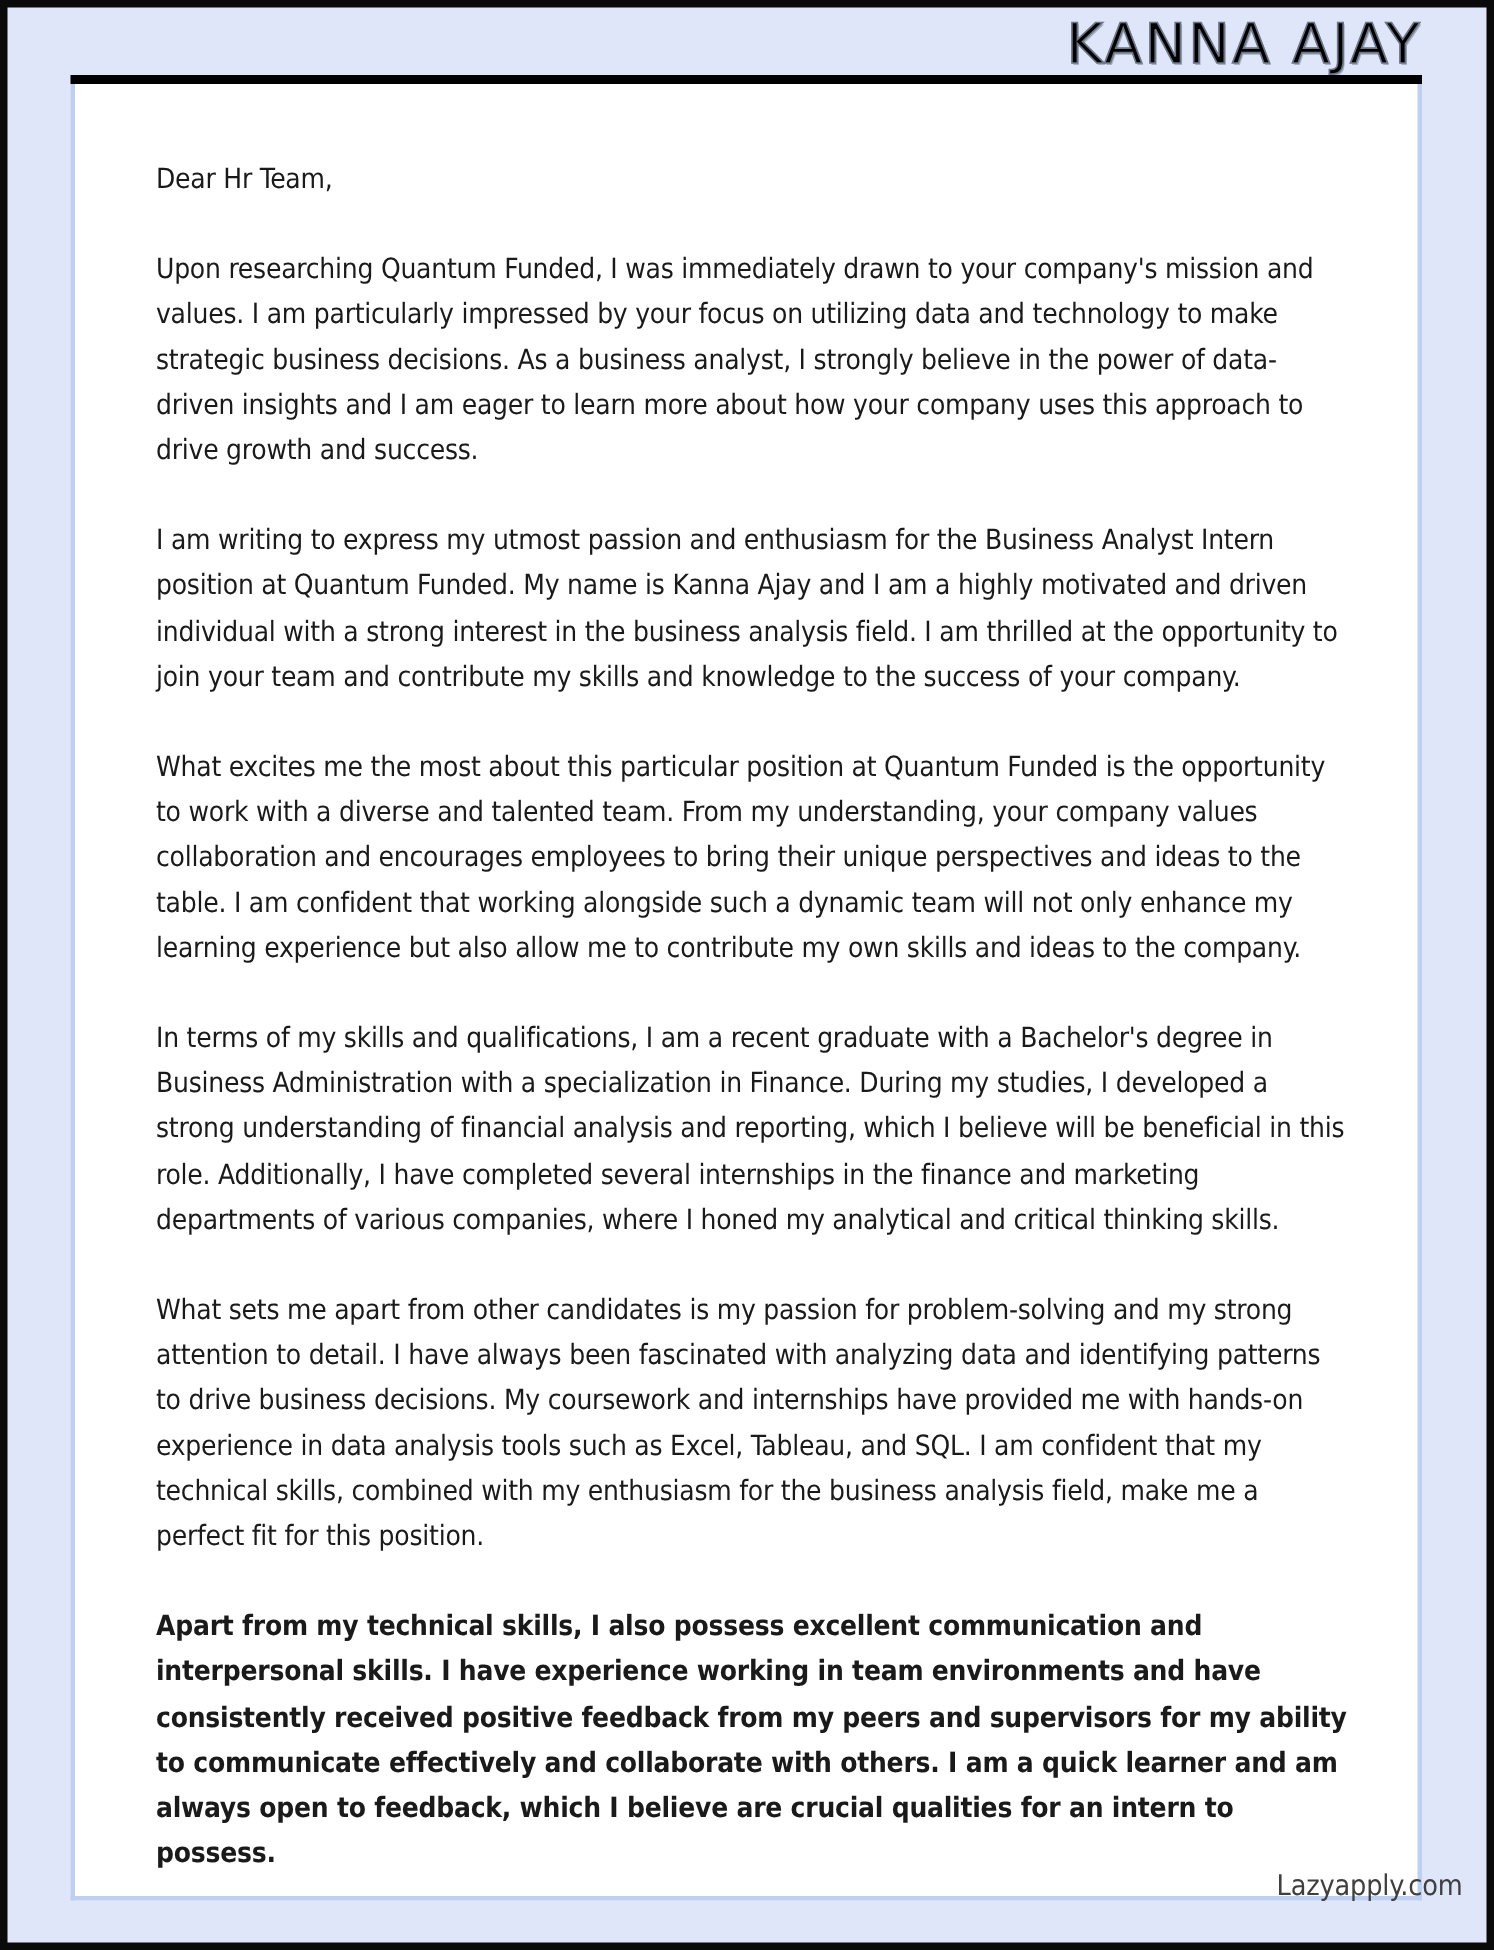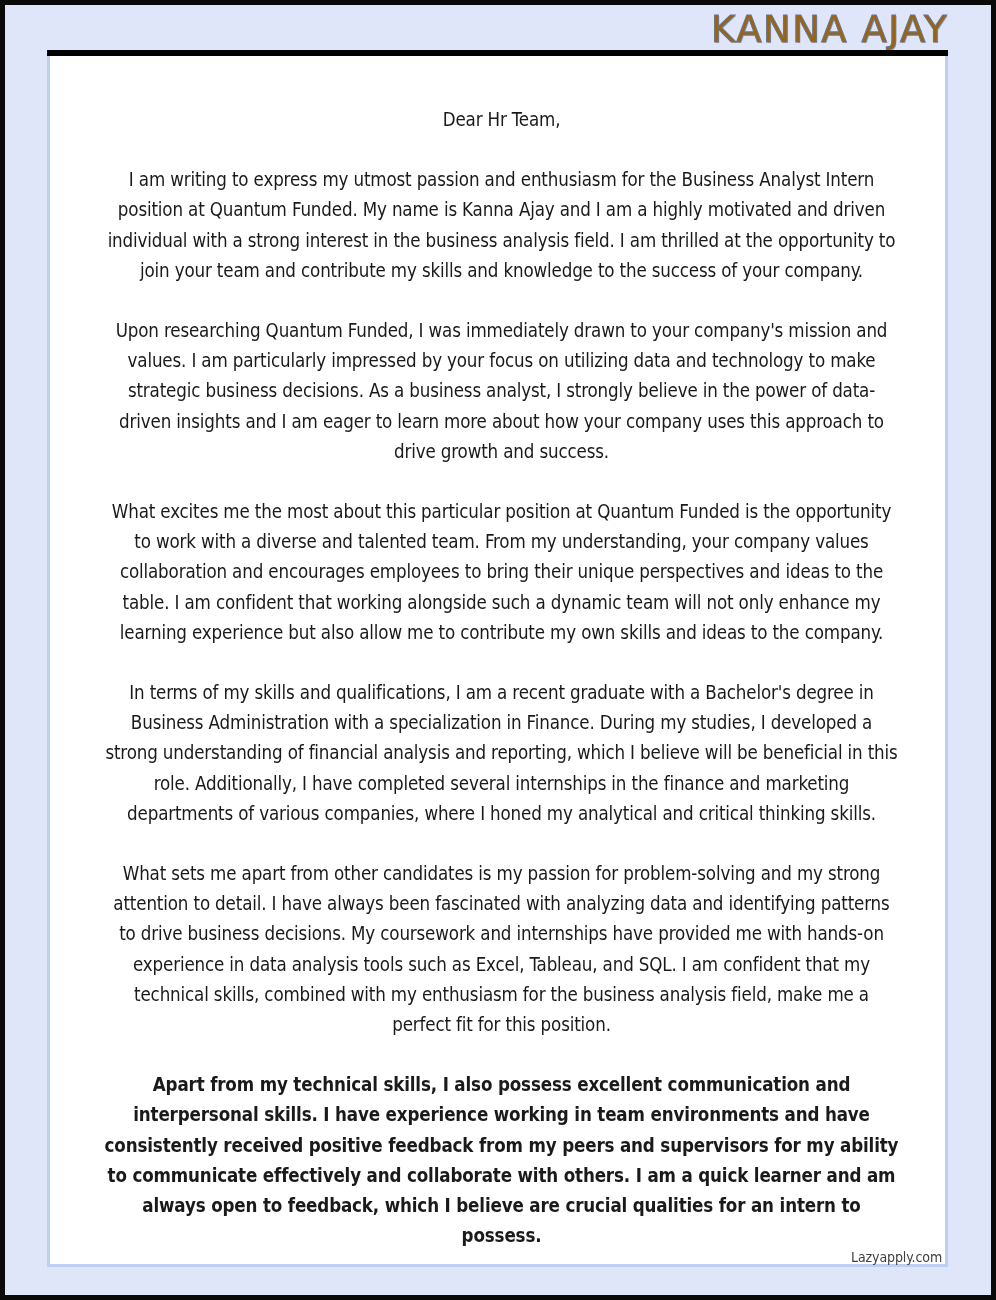--- a/index.html
+++ b/index.html
@@ -49,21 +49,21 @@
     justify-content: flex-end;
     padding-right: 43px;
   }
 
   #name-heading {
     font-family: "DejaVu Sans", sans-serif;
     font-size: 37px;
     font-weight: 400;
     letter-spacing: 1.5px;
     line-height: 40px;
-    color: #a16207;
+    color: #000000;
     -webkit-text-stroke: 1.1px #6b7585;
     text-stroke: 1.1px #6b7585;
     text-shadow:
        1px 1px 0 rgba(120,130,148,0.55),
       -0.3px -0.3px 0 rgba(160,170,186,0.35);
     white-space: nowrap;
     margin: 0;
     padding: 0;
   }
 
@@ -101,38 +101,38 @@
     font-size: 18.6px;
     line-height: 30.2px;
     color: #1a1a1a;
     font-stretch: condensed;
     letter-spacing: -0.15px;
   }
 
   #letter-body p {
     margin: 0 0 30px 0;
     padding: 0;
-    text-align: center;
+    text-align: left;
   }
   #letter-body p:last-child {
     margin-bottom: 0;
     font-weight: bold;
   }
 
   .salutation {
     margin-bottom: 30px;
   }
 
   
   #watermark {
     position: absolute;
     left: 846px;
     top: 1243px;
     font-family: "DejaVu Sans Condensed", "DejaVu Sans", sans-serif;
-    font-size: 14px;
+    font-size: 19px;
     line-height: 18px;
     color: #3f3f3f;
     letter-spacing: -0.1px;
     white-space: nowrap;
     z-index: 5;
   }
 </style>
 </head>
 <body>
 
@@ -142,22 +142,22 @@
     <div id="header">
       <h1 id="name-heading">KANNA AJAY</h1>
     </div>
 
     <div id="header-rule"></div>
 
     <div id="page-sheet"></div>
 
     <div id="letter-body">
       <p class="salutation">Dear Hr Team,</p>
+      <p>Upon researching Quantum Funded, I was immediately drawn to your company's mission and values. I am particularly impressed by your focus on utilizing data and technology to make strategic business decisions. As a business analyst, I strongly believe in the power of data-driven insights and I am eager to learn more about how your company uses this approach to drive growth and success.</p>
       <p>I am writing to express my utmost passion and enthusiasm for the Business Analyst Intern position at Quantum Funded. My name is Kanna Ajay and I am a highly motivated and driven individual with a strong interest in the business analysis field. I am thrilled at the opportunity to join your team and contribute my skills and knowledge to the success of your company.</p>
-      <p>Upon researching Quantum Funded, I was immediately drawn to your company's mission and values. I am particularly impressed by your focus on utilizing data and technology to make strategic business decisions. As a business analyst, I strongly believe in the power of data-driven insights and I am eager to learn more about how your company uses this approach to drive growth and success.</p>
       <p>What excites me the most about this particular position at Quantum Funded is the opportunity to work with a diverse and talented team. From my understanding, your company values collaboration and encourages employees to bring their unique perspectives and ideas to the table. I am confident that working alongside such a dynamic team will not only enhance my learning experience but also allow me to contribute my own skills and ideas to the company.</p>
       <p>In terms of my skills and qualifications, I am a recent graduate with a Bachelor's degree in Business Administration with a specialization in Finance. During my studies, I developed a strong understanding of financial analysis and reporting, which I believe will be beneficial in this role. Additionally, I have completed several internships in the finance and marketing departments of various companies, where I honed my analytical and critical thinking skills.</p>
       <p>What sets me apart from other candidates is my passion for problem-solving and my strong attention to detail. I have always been fascinated with analyzing data and identifying patterns to drive business decisions. My coursework and internships have provided me with hands-on experience in data analysis tools such as Excel, Tableau, and SQL. I am confident that my technical skills, combined with my enthusiasm for the business analysis field, make me a perfect fit for this position.</p>
       <p>Apart from my technical skills, I also possess excellent communication and interpersonal skills. I have experience working in team environments and have consistently received positive feedback from my peers and supervisors for my ability to communicate effectively and collaborate with others. I am a quick learner and am always open to feedback, which I believe are crucial qualities for an intern to possess.</p>
     </div>
 
     <div id="watermark">Lazyapply.com</div>
 
   </div>
 </div>

